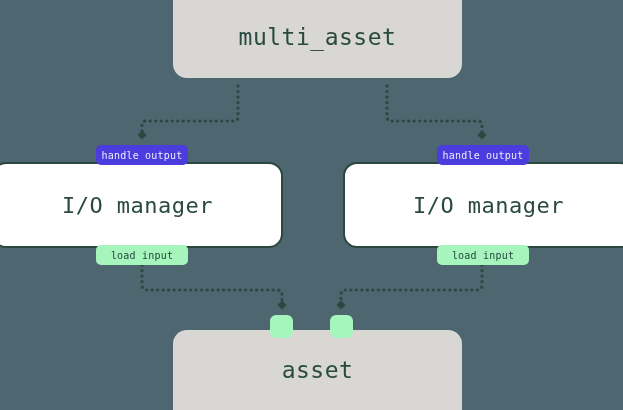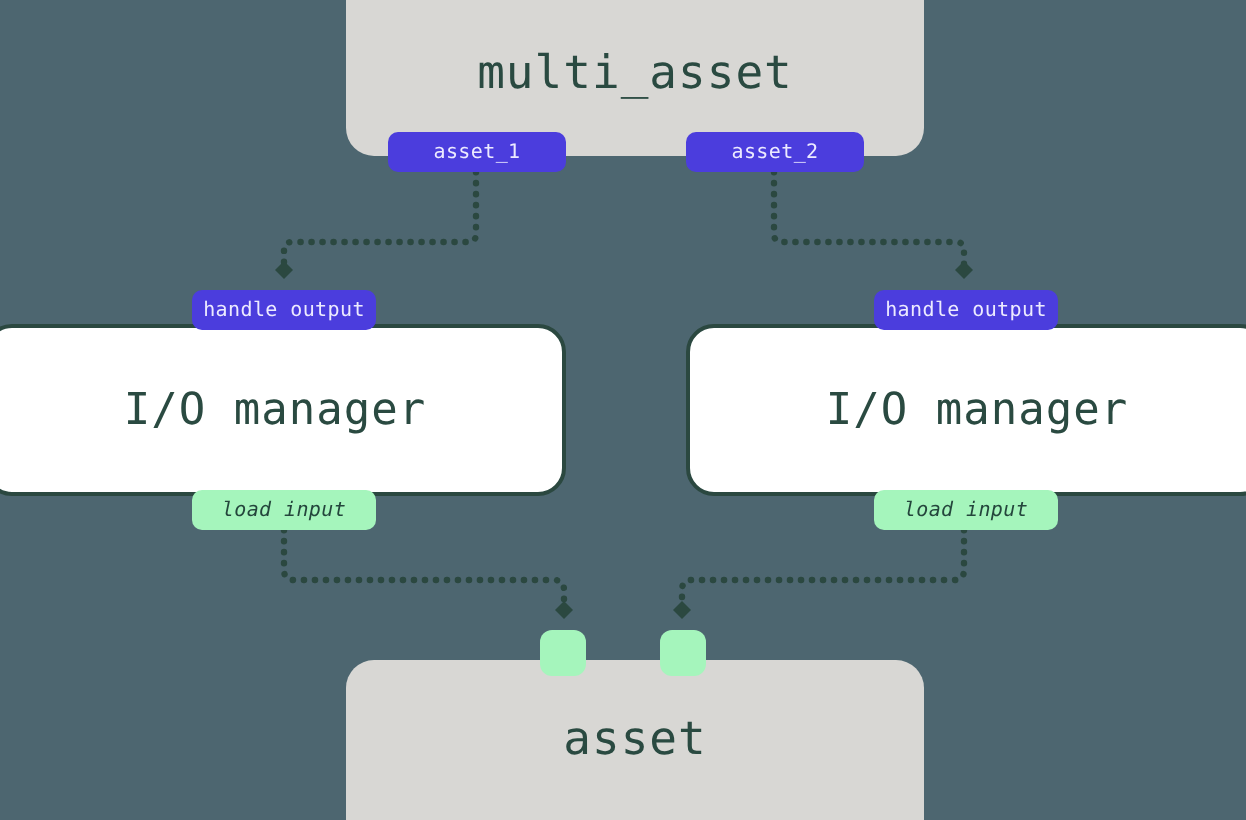--- a/index.html
+++ b/index.html
@@ -92,21 +92,20 @@
     white-space: nowrap;
     padding: 0 9px;
   }
   .badge-out {
     background: #4b3ddd;
     color: #eceaff;
   }
   .badge-in {
     background: #a5f5bc;
     color: #24463c;
-    font-style: italic;
   }
 
   #badge-asset-1 { left: 194px; top: 66px; width: 89px; }
   #badge-asset-2 { left: 343px; top: 66px; width: 89px; }
   #badge-ho-left  { left: 96px;  top: 145px; width: 92px; }
   #badge-ho-right { left: 437px; top: 145px; width: 92px; }
   #badge-li-left  { left: 96px;  top: 245px; width: 92px; }
   #badge-li-right { left: 437px; top: 245px; width: 92px; }
 
   
@@ -150,27 +149,21 @@
   </div>
 
   <div class="node node-iomgr" id="node-io-right">
     <span>I/O manager</span>
   </div>
 
   <div class="node node-asset" id="node-asset">
     <span>asset</span>
   </div>
 
-  <div class="badge badge-out" id="badge-asset-1">
-    <span>asset_1</span>
-  </div>
 
-  <div class="badge badge-out" id="badge-asset-2">
-    <span>asset_2</span>
-  </div>
 
   <div class="badge badge-out" id="badge-ho-left">
     <span>handle output</span>
   </div>
 
   <div class="badge badge-out" id="badge-ho-right">
     <span>handle output</span>
   </div>
 
   <div class="badge badge-in" id="badge-li-left">

